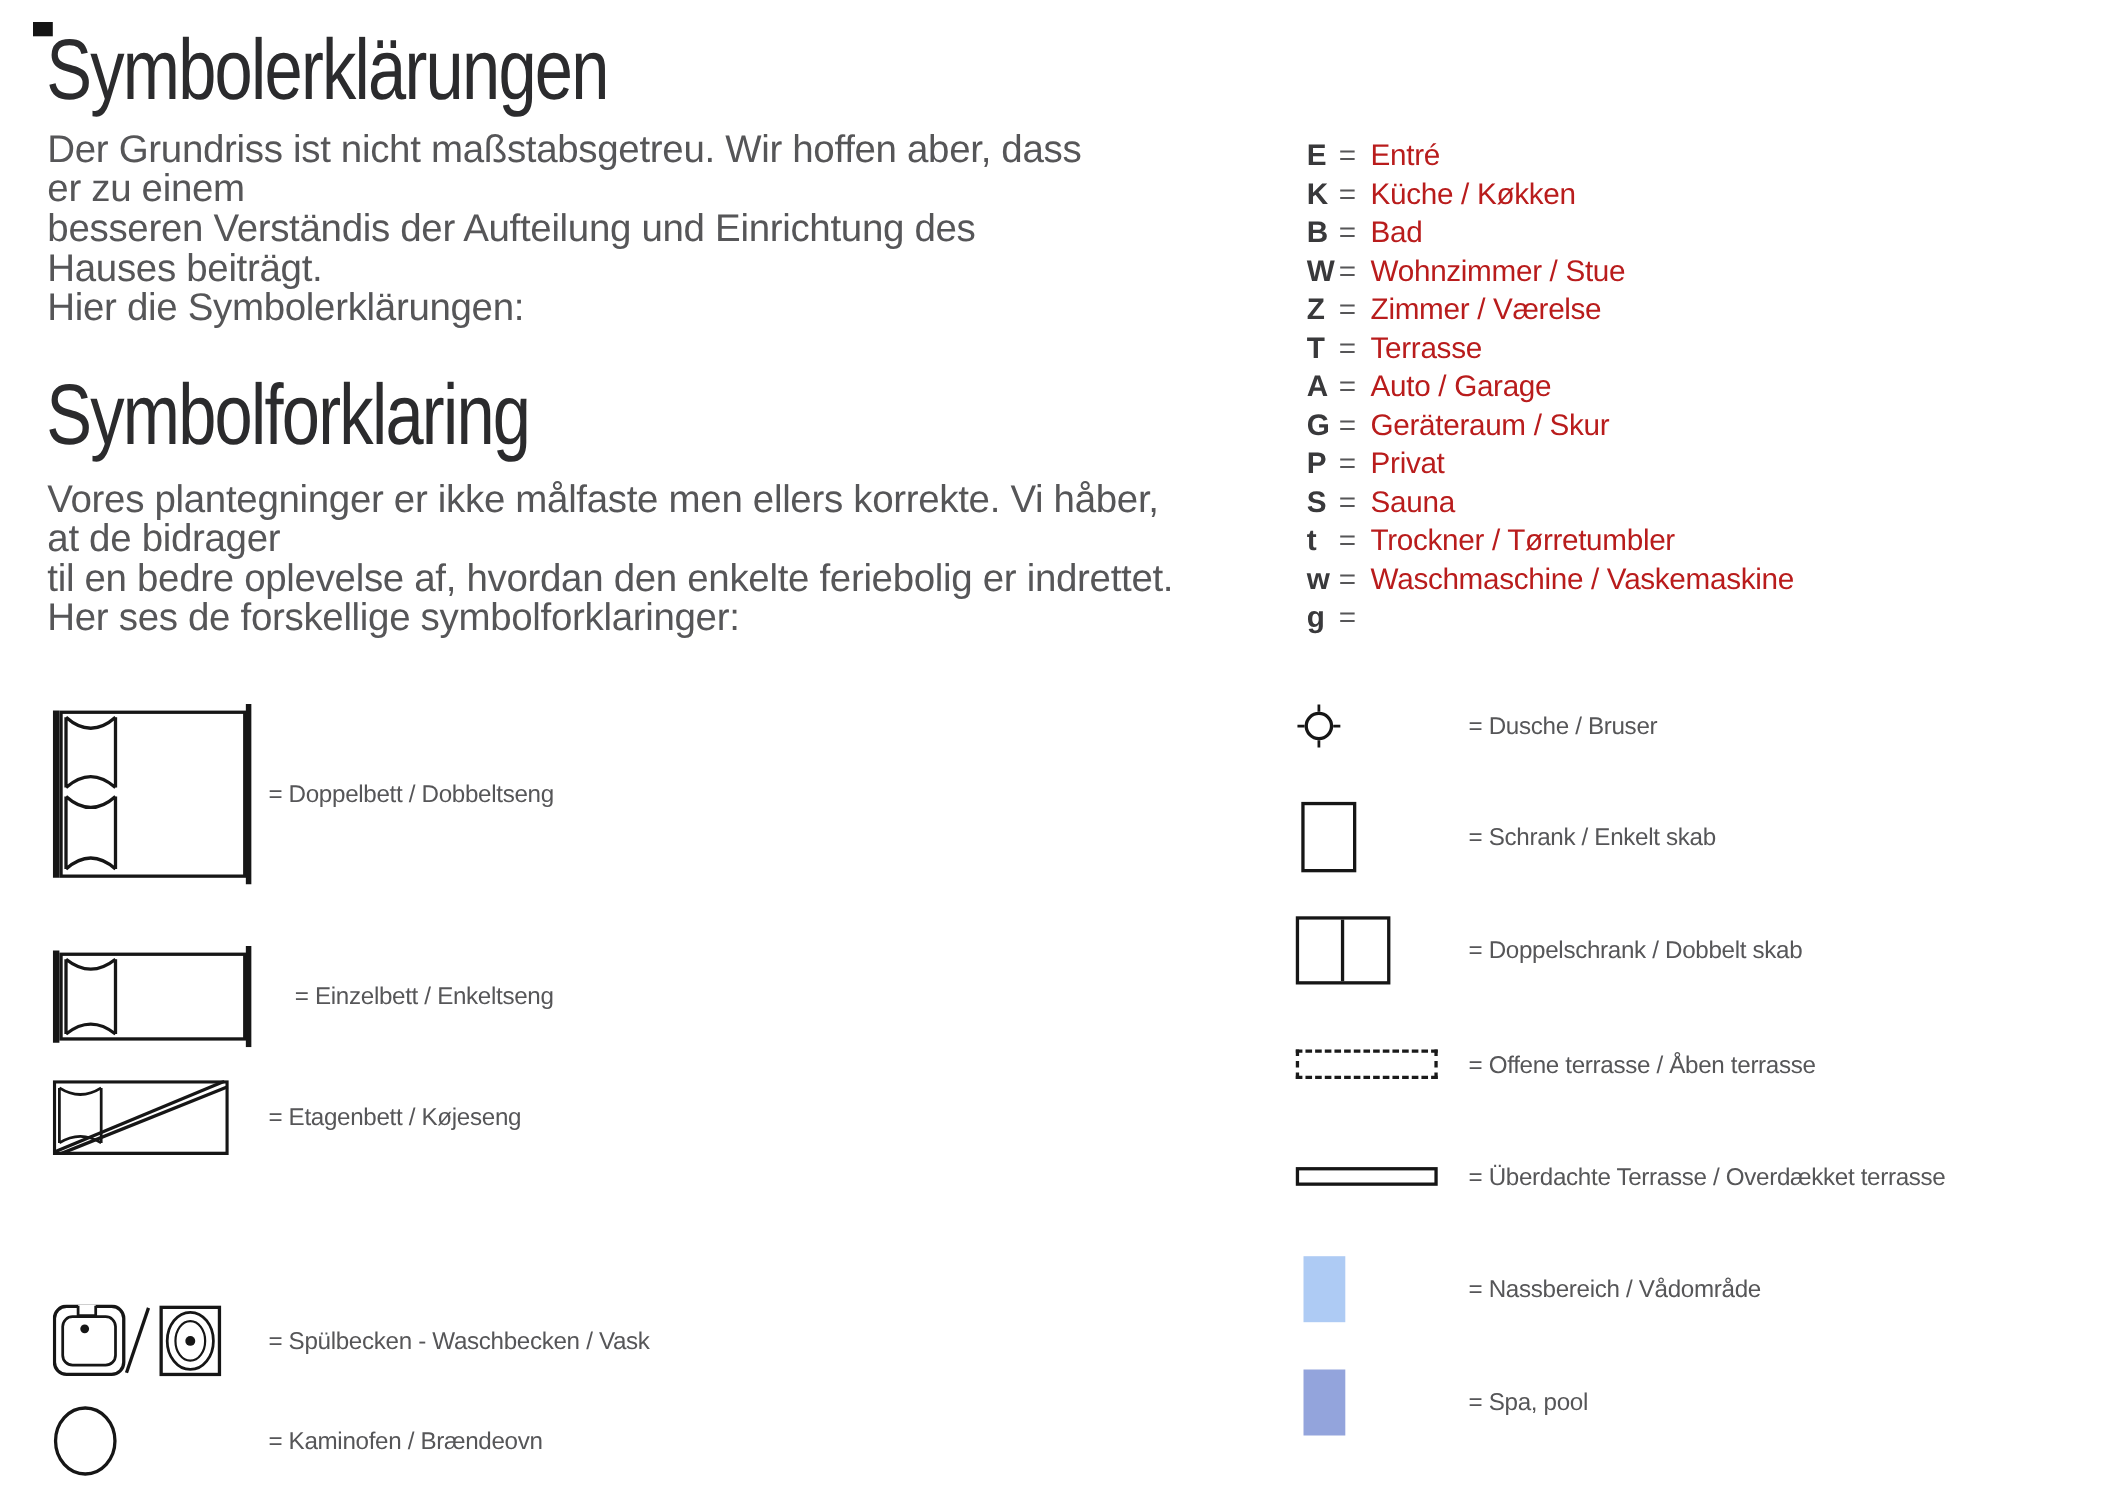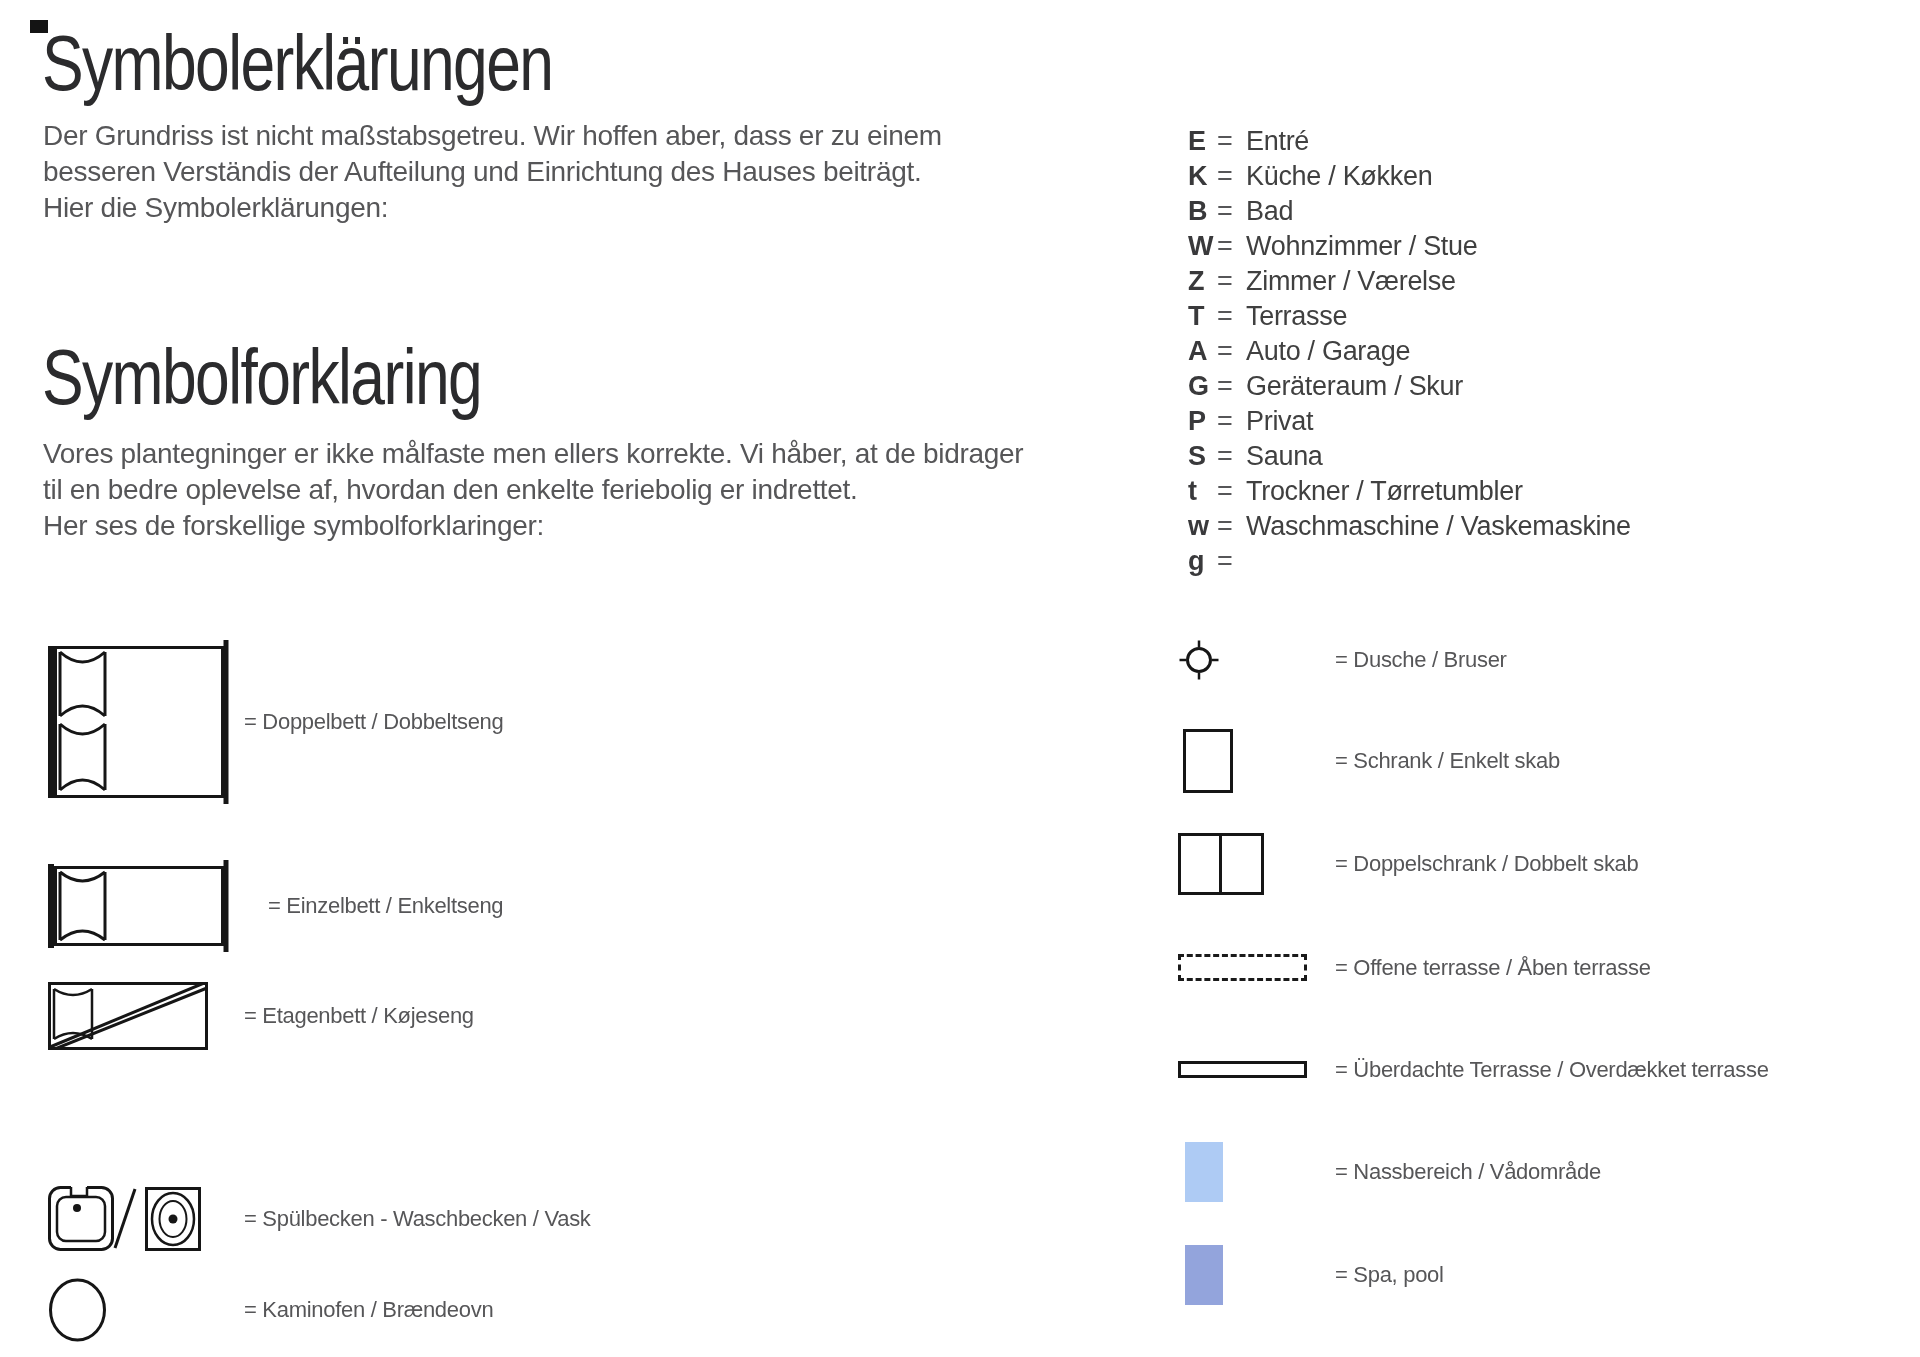--- a/index.html
+++ b/index.html
@@ -11,32 +11,32 @@
 
   .title {
     position:absolute; margin:0; font-weight:400; color:#2b2b2d;
     font-size:78px; letter-spacing:-2px; white-space:nowrap;
     transform:scaleX(0.80); transform-origin:left top; line-height:1;
   }
   .title-de { left:42px; top:4px; }
   .title-da { left:42px; top:318px; }
 
   .intro {
-    position:absolute; margin:0; font-size:28px; line-height:36px;
+    position:absolute; margin:0; font-size:35px; line-height:36px;
     color:#565658; letter-spacing:-0.3px; white-space:pre-line;
   }
   .intro-de { left:43px; top:98px; width:960px; }
   .intro-da { left:43px; top:416px; width:1040px; }
 
   
   .abbr-list { position:absolute; left:1188px; top:104px; }
   .abbr-row { display:flex; height:35px; align-items:center; font-size:27px; letter-spacing:-0.3px; }
   .abbr-key { width:29px; font-weight:700; color:#39393b; }
   .abbr-eq  { width:29px; color:#565658; }
-  .abbr-label { color:#404040; white-space:nowrap; }
+  .abbr-label { color:#b91c1c; white-space:nowrap; }
 
   
   .sym-row { position:absolute; display:flex; align-items:center; }
   .icon-cell { flex:0 0 auto; display:flex; align-items:center; }
   .sym-label { font-size:22px; color:#565658; letter-spacing:-0.3px; white-space:nowrap; }
   .left-row .icon-cell { width:196px; }
   .right-row .icon-cell { width:157px; }
 
   .box-schrank { width:44px; height:58px; border:3px solid #161616; background:#fff; margin-left:5px; }
   .box-doppel { width:80px; height:56px; border:3px solid #161616; background:#fff; display:flex; }

